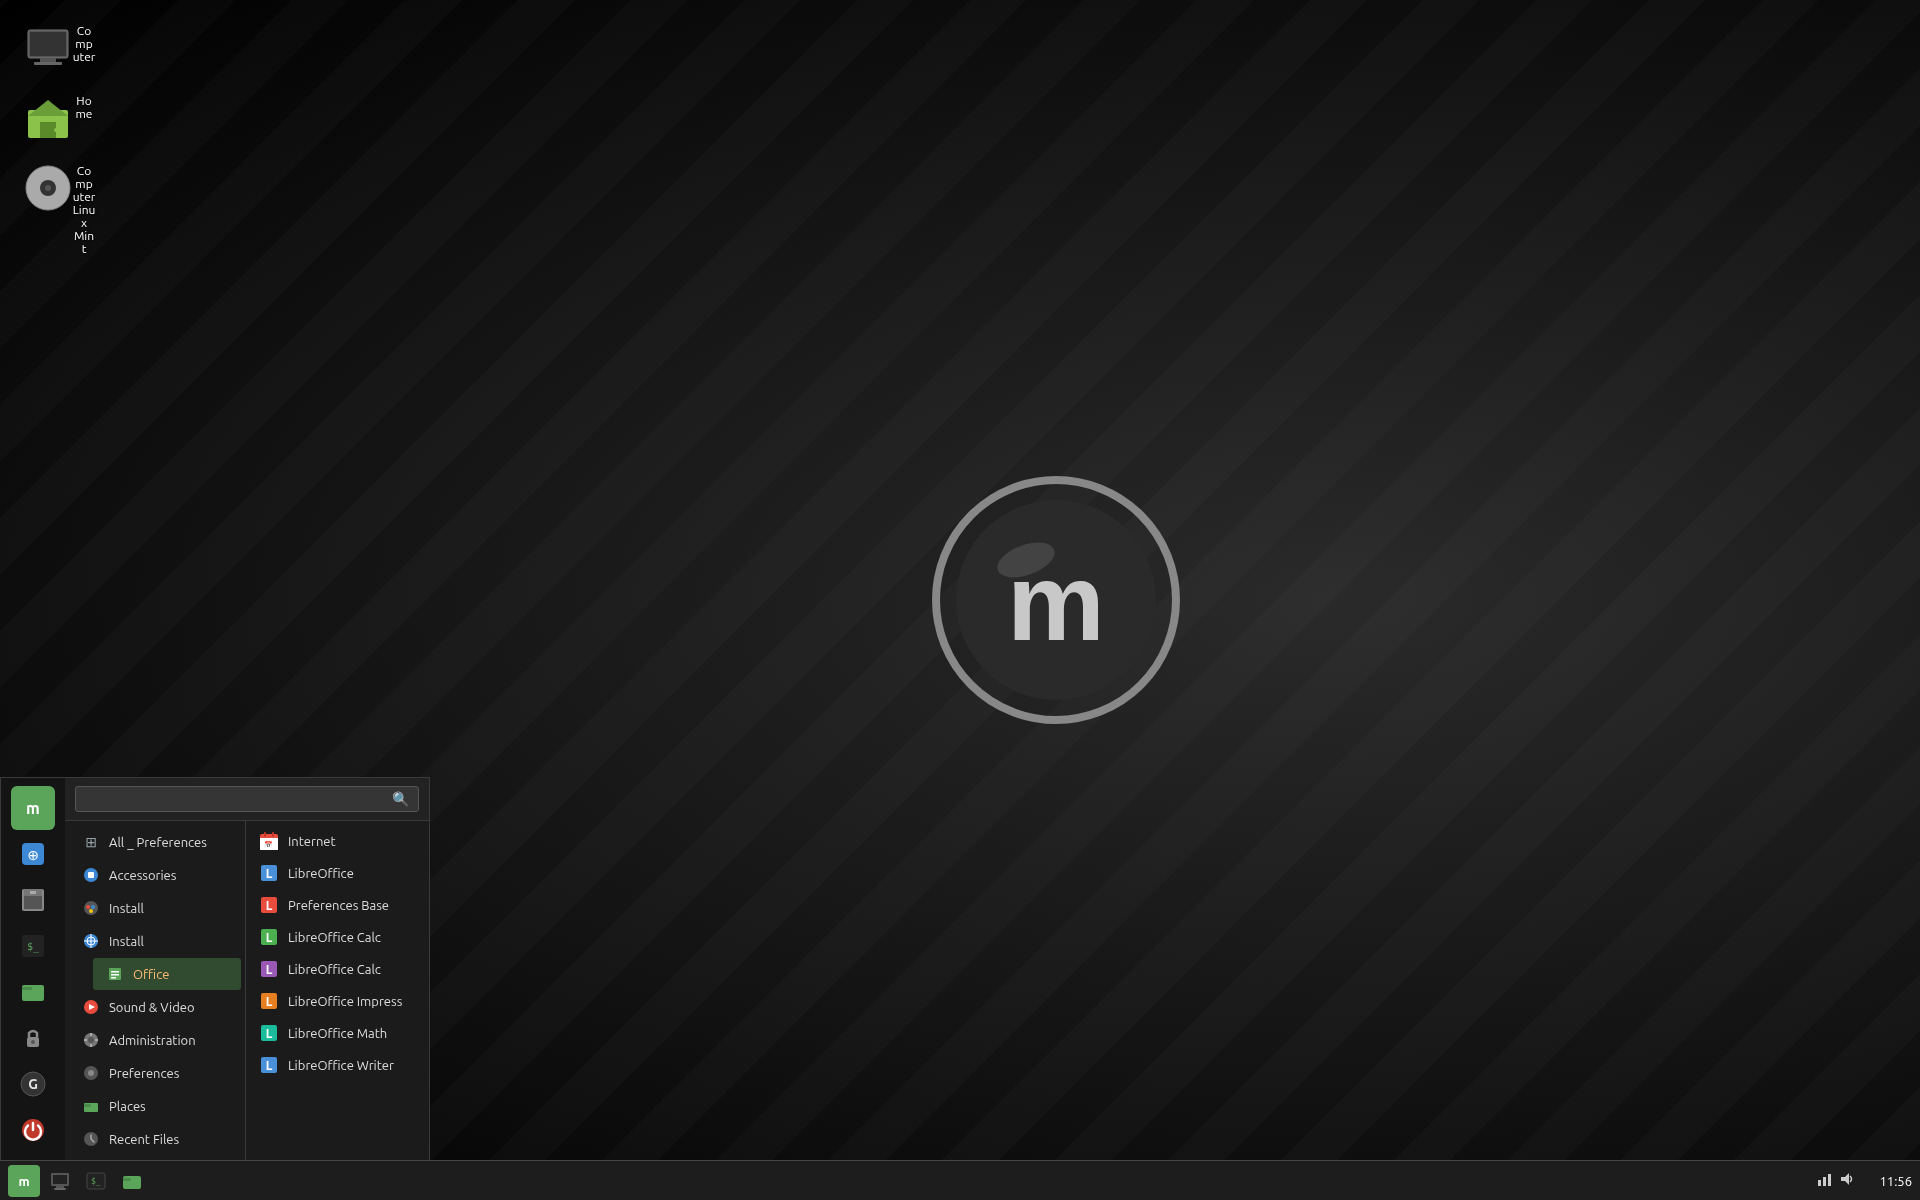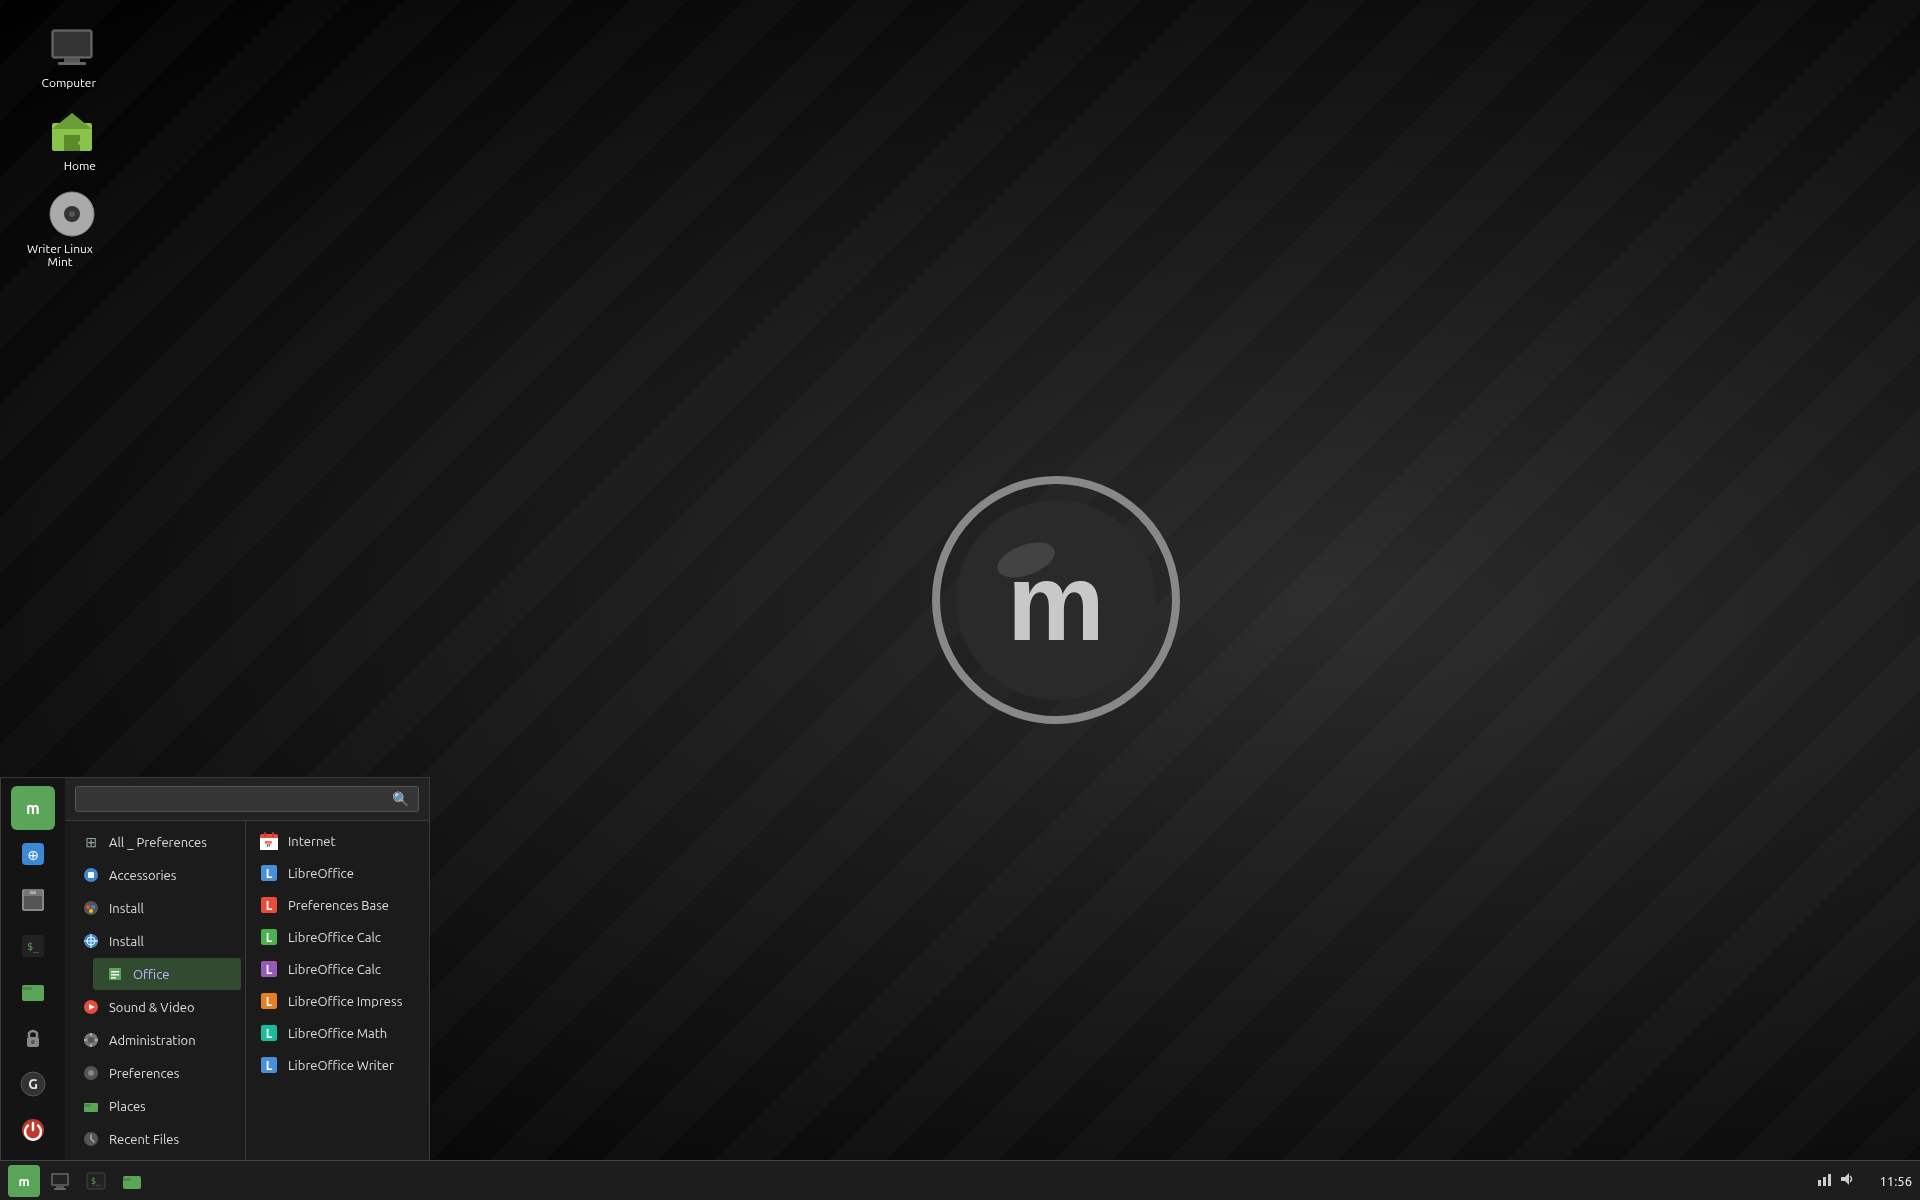--- a/index.html
+++ b/index.html
@@ -55,22 +55,22 @@
       position: absolute;
       top: 20px;
       left: 20px;
       display: flex;
       flex-direction: column;
       gap: 10px;
     }
 
     .desktop-icon {
       display: flex;
-      flex-direction: column;
-      align-items: flex-end;
+      flex-direction: row;
+      align-items: flex-start;
       width: 80px;
       cursor: pointer;
       padding: 4px;
       border-radius: 4px;
     }
 
     .desktop-icon .icon-img {
       width: 48px;
       height: 48px;
       display: flex;
@@ -242,21 +242,21 @@
       cursor: pointer;
       color: #ddd;
       font-size: 13px;
       gap: 8px;
       border-radius: 3px;
       margin: 1px 4px;
     }
 
     .category-item.active {
       background: rgba(91, 165, 91, 0.35);
-      color: #c4b5fd;
+      color: #fdba74;
       margin-left: 28px;
     }
 
     .category-icon {
       width: 20px;
       height: 20px;
       display: flex;
       align-items: center;
       justify-content: center;
       font-size: 14px;
@@ -347,21 +347,21 @@
     </div>
 
     <div class="desktop-icon">
       <div class="icon-img">
         <svg width="48" height="48" viewBox="0 0 48 48">
           <circle cx="24" cy="24" r="22" fill="#aaa" stroke="#888" stroke-width="1"></circle>
           <circle cx="24" cy="24" r="8" fill="#333"></circle>
           <circle cx="24" cy="24" r="3" fill="#555"></circle>
         </svg>
       </div>
-      <span class="icon-label">Writer Linux Mint</span>
+      <span class="icon-label">Computer Linux Mint</span>
     </div>
   </div>
 
   <div class="start-menu">
 
     <div class="start-sidebar">
       <div class="sidebar-icon" style="background:#5ba55b;">
         <svg width="28" height="28" viewBox="0 0 28 28">
           <circle cx="14" cy="14" r="13" fill="#5ba55b"></circle>
           <text x="14" y="20" text-anchor="middle" font-size="16" fill="white" font-weight="bold">m</text>

